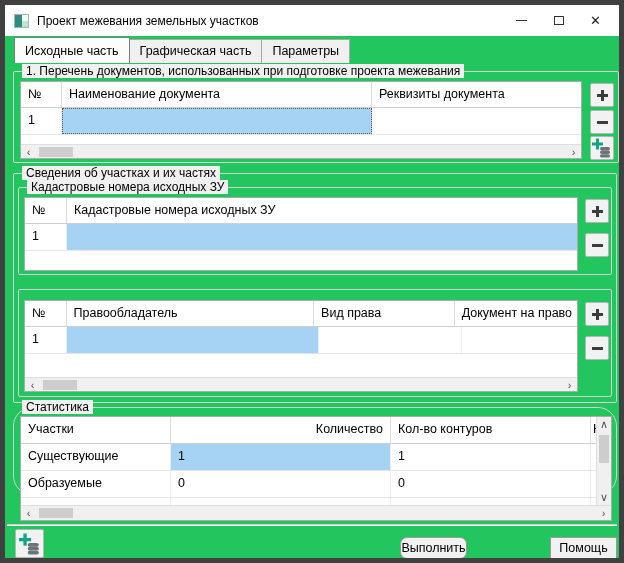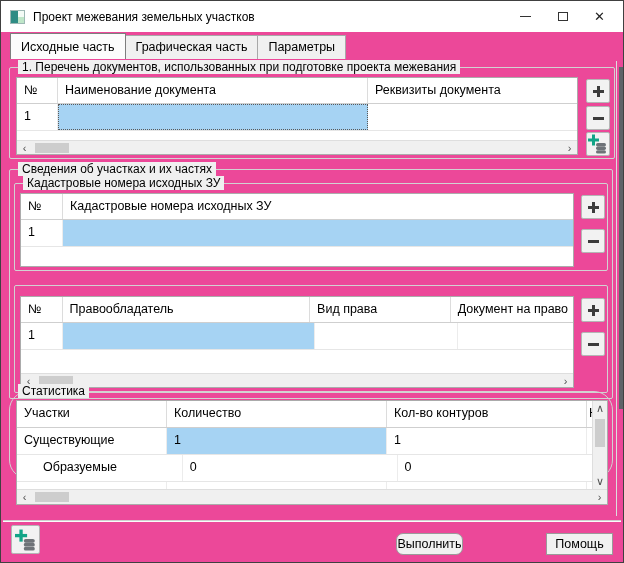--- a/index.html
+++ b/index.html
@@ -1,17 +1,17 @@
 <!DOCTYPE html>
 <html><head>
 <meta charset="utf-8">
 <style>
   html,body{margin:0;padding:0;width:624px;height:563px;font-family:"Liberation Sans",sans-serif;background:#fff;}
   *{box-sizing:border-box;}
-  .win{position:absolute;left:0;top:0;width:624px;height:563px;border:1px solid #404040;background:#ec4899;overflow:hidden;}
+  .win{position:absolute;left:0;top:0;width:624px;height:563px;border:5px solid #404040;background:#22c55e;overflow:hidden;}
 
   
   .titlebar{position:absolute;left:0;top:0;right:0;height:31px;background:#ffffff;display:flex;align-items:center;}
   .app-icon{margin-left:9px;width:15px;height:14px;display:inline-block;position:relative;border:1px solid #9db8b4;}
   .app-icon .l{position:absolute;left:0;top:0;width:7px;height:12px;background:#2e8c84;}
   .app-icon .tr{position:absolute;left:7px;top:0;width:6px;height:6px;background:#f4fbf6;}
   .app-icon .br{position:absolute;left:7px;top:6px;width:6px;height:6px;background:#bfe6c8;}
   .wtitle{margin-left:8px;font-size:12px;color:#000;}
   .winctrls{position:absolute;right:5px;top:0;height:31px;display:flex;}
   .wbtn{width:37px;height:31px;display:flex;align-items:center;justify-content:center;color:#222;font-size:13px;}
@@ -185,37 +185,37 @@
     <div class="sbtn" style="left:566px;top:12px;">
         <span class="plus-shape"></span>
       </div>
     <div class="sbtn" style="left:566px;top:46px;">
         <span class="minus-shape"></span>
       </div>
   </div>
 
   <div class="slimbar" style="left:618px;top:66px;width:4px;height:342px;"></div>
 
-  <div class="grp" style="left:8px;top:390px;width:604px;height:88px;border-radius:19px;">
+  <div class="grp" style="left:8px;top:402px;width:604px;height:88px;border-radius:19px;">
     <span class="legend">Статистика</span>
     <div class="tbl" style="left:6px;top:8px;width:592px;height:105px;">
       <div class="hdr" style="height:27px;">
         <div class="hc" style="width:150px;">Участки</div>
-        <div class="hc" style="width:220px;">Количество</div>
+        <div class="hc" style="width:220px;text-align:right;">Количество</div>
         <div class="hc" style="width:200px;">Кол-во контуров</div>
         <div class="hc grow" style="padding:5px 2px;">К</div>
       </div>
       <div class="trow">
         <div class="tc" style="width:150px;">Существующие</div>
         <div class="tc sel" style="width:220px;">1</div>
         <div class="tc" style="width:200px;">1</div>
         <div class="tc grow"></div>
       </div>
       <div class="trow">
-        <div class="tc" style="width:150px;margin-left:19px;">Образуемые</div>
+        <div class="tc" style="width:150px;">Образуемые</div>
         <div class="tc" style="width:220px;">0</div>
         <div class="tc" style="width:200px;">0</div>
         <div class="tc grow"></div>
       </div>
       <div class="trow">
         <div class="tc" style="width:150px;">Изменяющиеся</div>
         <div class="tc" style="width:220px;">0</div>
         <div class="tc" style="width:200px;">0</div>
         <div class="tc grow"></div>
       </div>

